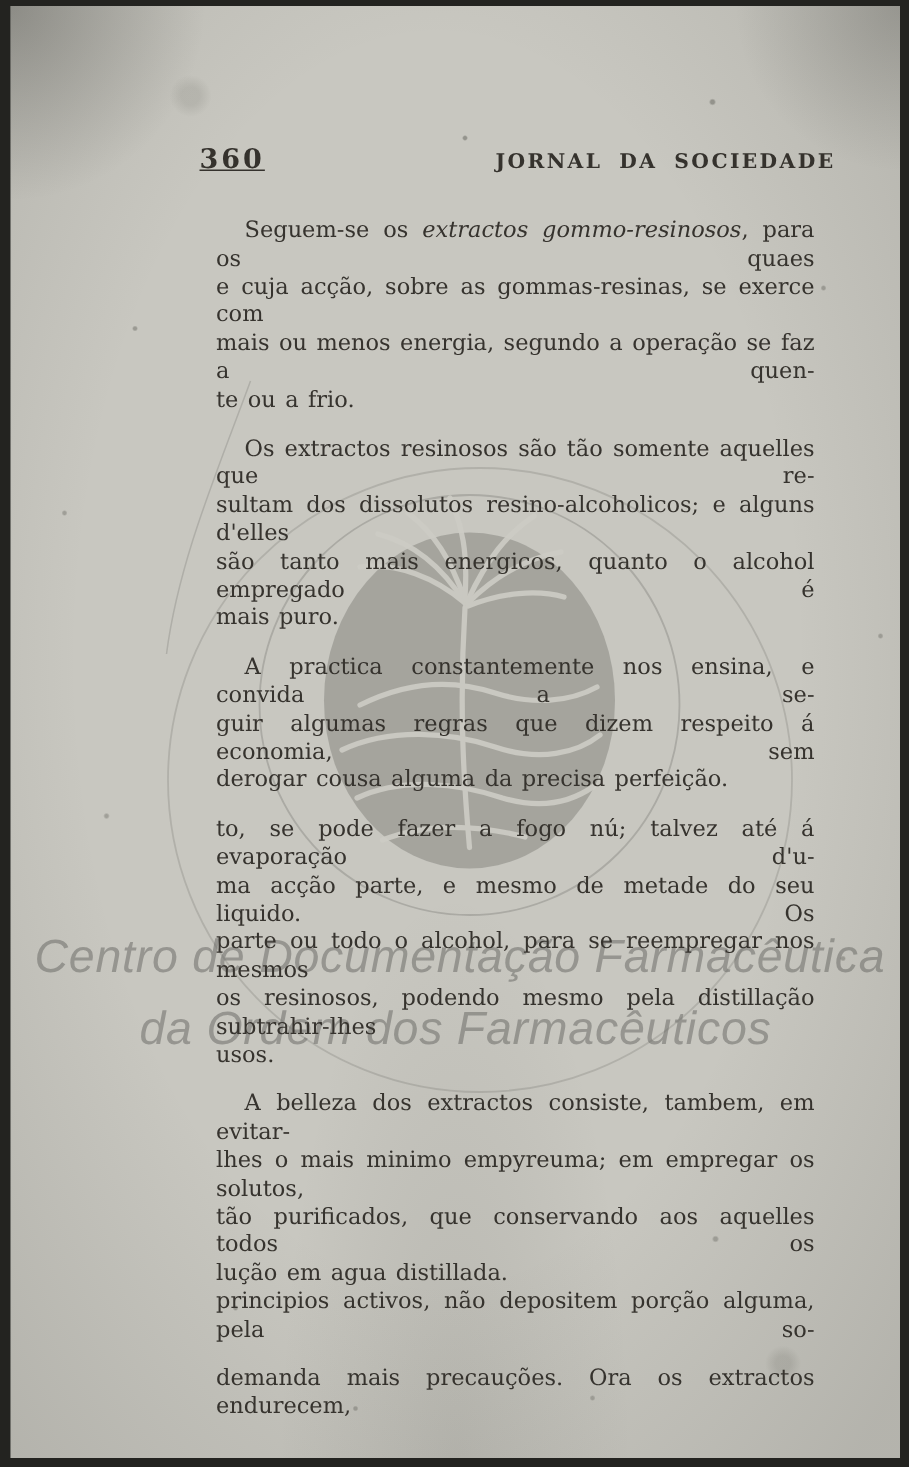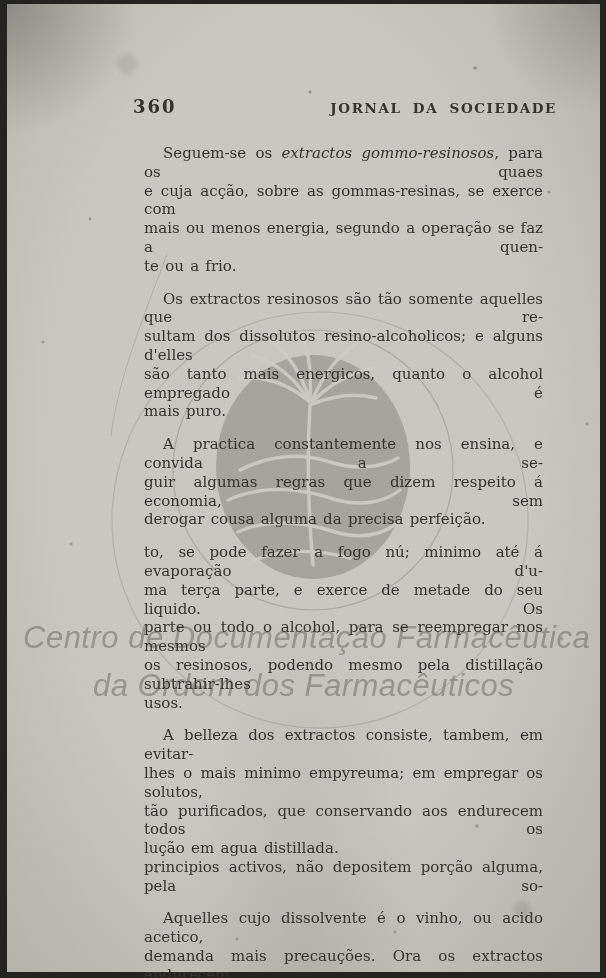--- a/index.html
+++ b/index.html
@@ -20,21 +20,21 @@
       radial-gradient(circle at 470px 822px, rgba(70,70,63,.3) 0 1.2px, transparent 2.4px),
       radial-gradient(circle at 555px 635px, rgba(70,70,63,.33) 0 1px, transparent 2px),
       radial-gradient(circle at 230px 935px, rgba(70,70,63,.3) 0 1px, transparent 2px),
       radial-gradient(circle at 388px 928px, rgba(70,70,63,.28) 0 1px, transparent 2px),
       radial-gradient(circle at 36px 338px, rgba(70,70,63,.3) 0 1px, transparent 2px),
       radial-gradient(circle at 580px 420px, rgba(70,70,63,.3) 0 1px, transparent 2px),
       radial-gradient(circle at 515px 905px, rgba(90,90,82,.16) 0 5px, transparent 12px),
       radial-gradient(circle at 120px 60px, rgba(90,90,82,.14) 0 6px, transparent 14px);
   }
   .hdr-num{position:absolute;left:126px;top:92px;font-size:18px;font-weight:bold;
-           letter-spacing:2px;color:#35322d;z-index:3;}
+           letter-spacing:2px;color:#35322d;z-index:3;text-decoration:underline;}
   .hdr-title{position:absolute;left:123px;width:427px;top:96px;text-align:right;
              font-size:13.5px;font-weight:bold;letter-spacing:1.6px;word-spacing:5px;
              color:#35322d;z-index:3;}
   .text-block{position:absolute;left:123px;top:126px;width:427px;z-index:3;
               font-size:15px;line-height:18.8px;color:#36332e;word-spacing:1.5px;}
   .para{margin:14px;}
   .line{text-align:justify;text-align-last:justify;white-space:normal;}
   .line.last{text-align-last:left;}
   .line.first{text-indent:19px;}
   .wm-seal{position:absolute;left:0;top:0;z-index:1;pointer-events:none;}
@@ -88,33 +88,32 @@
           <div class="line">sultam dos dissolutos resino-alcoholicos; e alguns d'elles</div>
           <div class="line">são tanto mais energicos, quanto o alcohol empregado é</div>
           <div class="line last">mais puro.</div>
         </div>
         <div class="para">
           <div class="line first">A practica constantemente nos ensina, e convida a se-</div>
           <div class="line">guir algumas regras que dizem respeito á economia, sem</div>
           <div class="line last">derogar cousa alguma da precisa perfeição.</div>
         </div>
         <div class="para">
-          <div class="line">to, se pode fazer a fogo nú; minimo até á evaporação d'u-</div>
-          <div class="line">ma terça parte, e exerce de metade do seu liquido. Os</div>
+          <div class="line">to, se pode fazer a fogo nú; talvez até á evaporação d'u-</div>
+          <div class="line">ma acção parte, e mesmo de metade do seu liquido. Os</div>
           <div class="line">parte ou todo o alcohol, para se reempregar nos mesmos</div>
           <div class="line">os resinosos, podendo mesmo pela distillação subtrahir-lhes</div>
           <div class="line last">usos.</div>
         </div>
         <div class="para">
           <div class="line first">A belleza dos extractos consiste, tambem, em evitar-</div>
           <div class="line">lhes o mais minimo empyreuma; em empregar os solutos,</div>
-          <div class="line">tão purificados, que conservando aos endurecem todos os</div>
+          <div class="line">tão purificados, que conservando aos aquelles todos os</div>
           <div class="line last">lução em agua distillada.</div>
           <div class="line">principios activos, não depositem porção alguma, pela so-</div>
         </div>
         <div class="para">
-          <div class="line first">Aquelles cujo dissolvente é o vinho, ou acido acetico,</div>
           <div class="line">demanda mais precauções. Ora os extractos endurecem,</div>
         </div>
       </div>
 
   </div>
 </div>
 
 </body></html>

